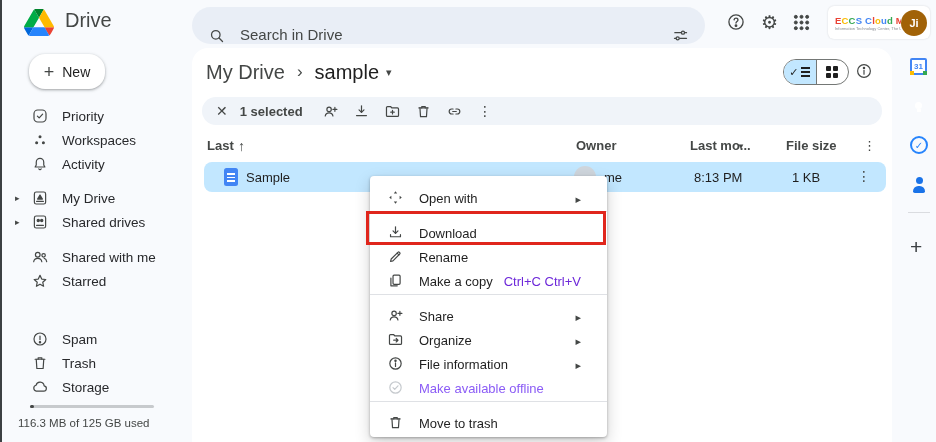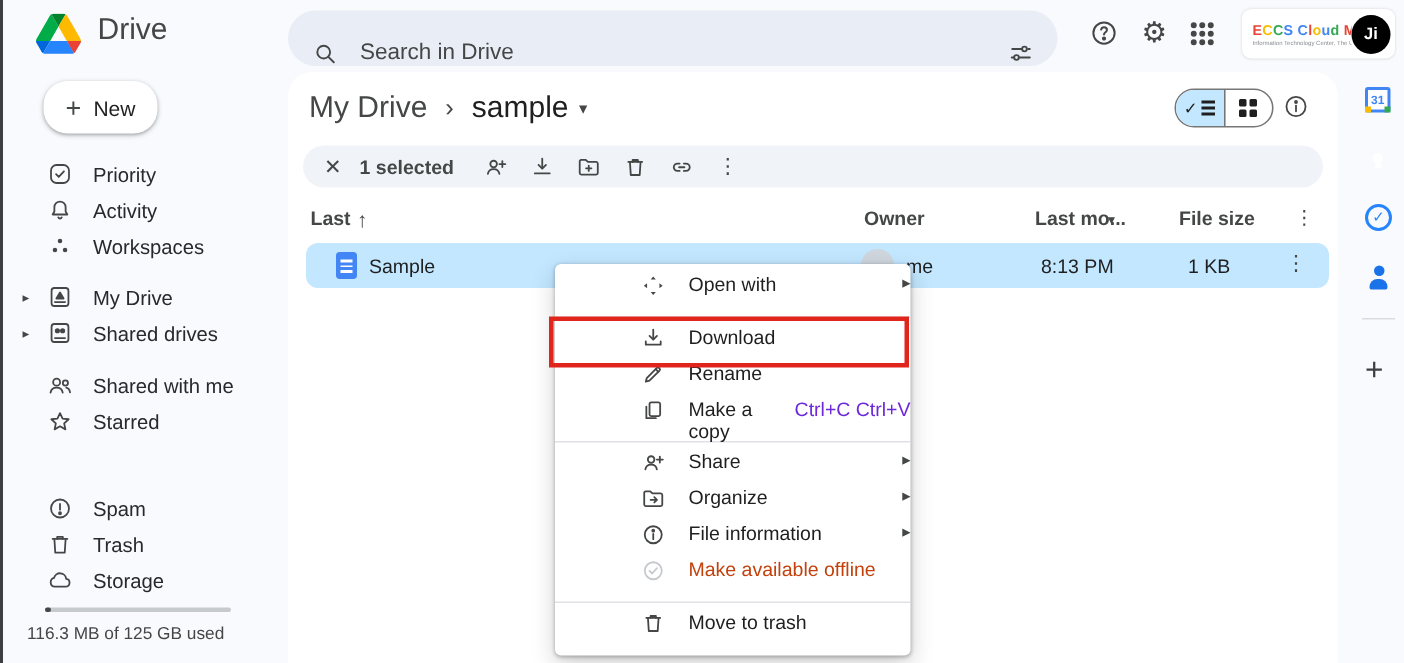--- a/index.html
+++ b/index.html
@@ -16,21 +16,21 @@
   .search input{flex:1;border:none;background:transparent;outline:none;font-size:15px;color:#444746;
                 font-family:"Liberation Sans","DejaVu Sans",sans-serif;}
   .search input::placeholder{color:#444746;opacity:1;}
   .top-actions{left:724px;top:12px;display:flex;align-items:center;gap:15px;}
   .gear-glyph{font-family:"DejaVu Sans",sans-serif;font-size:19px;color:#444746;line-height:1;}
   .badge{left:826px;top:6px;width:102px;height:33px;background:#fff;border-radius:6px;
          box-shadow:0 0 2px rgba(0,0,0,.15);display:flex;align-items:center;padding:2px 3px 2px 7px;box-sizing:border-box;}
   .badge-txt{flex:1;overflow:hidden;}
   .brand{font-size:9.5px;font-weight:bold;letter-spacing:.2px;white-space:nowrap;line-height:11px;}
   .tagline{font-size:4px;color:#8a8e93;white-space:nowrap;line-height:5px;}
-  .avatar{width:26px;height:26px;border-radius:50%;background:#000000;color:#fff;font-size:11px;font-weight:bold;
+  .avatar{width:26px;height:26px;border-radius:50%;background:#a16207;color:#fff;font-size:11px;font-weight:bold;
           display:flex;align-items:center;justify-content:center;}
   
   .new-btn{left:27px;top:54px;width:76px;height:35px;background:#fff;border-radius:16px;
            box-shadow:0 1px 2px rgba(60,64,67,.3),0 1px 3px 1px rgba(60,64,67,.15);
            display:flex;align-items:center;justify-content:center;gap:8px;font-size:14px;color:#1f1f1f;}
   .plus-glyph{font-size:18px;color:#444746;line-height:1;}
   .nav-group{left:0;width:186px;}
   .nav-item{height:24px;display:flex;align-items:center;padding-left:28px;font-size:13.5px;color:#28292c;position:relative;}
   .nav-item .nic{width:20px;height:20px;margin-right:12px;display:flex;align-items:center;justify-content:center;}
   .expander{position:absolute;left:13px;font-size:9px;color:#444746;}
@@ -70,26 +70,26 @@
   .doc-ic i:nth-child(1){top:5px;} .doc-ic i:nth-child(2){top:8.5px;} .doc-ic i:nth-child(3){top:12px;}
   .fname{left:42px;top:8px;font-size:13px;color:#1f1f1f;}
   .owner-av{left:370px;top:4px;width:22px;height:22px;border-radius:50%;background:#cfd6dd;}
   .owner-me{left:400px;top:8px;font-size:13px;color:#1f1f1f;}
   .ftime{left:490px;top:8px;font-size:13px;color:#1f1f1f;}
   .fsize{left:588px;top:8px;font-size:13px;color:#1f1f1f;}
   .frow .dots-v{left:653px;top:6px;}
   
   .menu{left:368px;top:176px;width:237px;background:#fff;border-radius:4px;z-index:5;padding:6px 0;
         box-shadow:0 1px 3px rgba(0,0,0,.3),0 6px 16px rgba(0,0,0,.18);box-sizing:border-box;}
-  .mi{height:24px;display:flex;align-items:flex-start;padding:0 0 0 16px;font-size:13px;color:#1f1f1f;margin-left:40px;}
+  .mi{height:24px;display:flex;align-items:flex-end;padding:0 26px 0 16px;font-size:13px;color:#1f1f1f;}
   .mi .mic{width:18px;margin-right:15px;display:flex;align-items:center;justify-content:center;}
   .mi .lbl{flex:1;}
   .chev{font-size:11px;color:#444746;}
   .shortcut{font-size:13px;color:#6d28d9;}
-  .mi.disabled{color:#c2410c;}
+  .mi.disabled{color:#8b5cf6;}
   .mi.disabled svg *{stroke:#C6CACE;}
   .mdiv{height:1px;background:#DFE1E5;margin:5px 0;}
   .redbox{left:364px;top:211px;width:234px;height:28px;border:3px solid #E0261C;z-index:6;}
   
   .rail-ic{left:908px;}
   .gcal{width:17px;height:17px;background:#fff;border:2px solid #4285F4;box-sizing:border-box;border-radius:2px;
         color:#4285F4;font-size:8px;font-weight:bold;display:flex;align-items:center;justify-content:center;position:relative;}
   .gcal i{position:absolute;width:4px;height:4px;}
   .gcal .y{background:#FBBC04;left:-2px;bottom:-2px;}
   .gcal .g{background:#34A853;right:-2px;bottom:-2px;}
@@ -183,39 +183,39 @@
     <div class="nav-item">
       <span class="nic ic">
         <svg width="18" height="18" viewBox="0 0 24 24" fill="none" stroke-width="1.6" stroke-linecap="round" stroke-linejoin="round">
           <rect x="4" y="4" width="16" height="16" rx="5"></rect>
             <path d="M8.5 12.2l2.4 2.4 4.6-5"></path>
         </svg>
       </span>
       <span>Priority</span>
     </div>
     <div class="nav-item">
-      <span class="nic ic">
-        <svg width="18" height="18" viewBox="0 0 24 24" fill="none" stroke-width="1.6" stroke-linecap="round" stroke-linejoin="round">
-          <path d="M12 4.5a5 5 0 0 0-5 5v3.8L5.5 16h13L17 13.3V9.5a5 5 0 0 0-5-5z"></path>
-            <path d="M10.5 18.5a1.6 1.6 0 0 0 3 0"></path>
-        </svg>
-      </span>
-      <span>Activity</span>
-    </div>
-    <div class="nav-item">
       <span class="nic">
         <svg width="18" height="18" viewBox="0 0 24 24">
           <g fill="#444746">
               <circle cx="12" cy="7.5" r="2"></circle>
               <circle cx="7.5" cy="15.5" r="2"></circle>
               <circle cx="16.5" cy="15.5" r="2"></circle>
             </g>
         </svg>
       </span>
       <span>Workspaces</span>
+    </div>
+    <div class="nav-item">
+      <span class="nic ic">
+        <svg width="18" height="18" viewBox="0 0 24 24" fill="none" stroke-width="1.6" stroke-linecap="round" stroke-linejoin="round">
+          <path d="M12 4.5a5 5 0 0 0-5 5v3.8L5.5 16h13L17 13.3V9.5a5 5 0 0 0-5-5z"></path>
+            <path d="M10.5 18.5a1.6 1.6 0 0 0 3 0"></path>
+        </svg>
+      </span>
+      <span>Activity</span>
     </div>
   </div>
 
   <div class="abs nav-group g2">
     <div class="nav-item">
       <span class="expander">▸</span>
       <span class="nic ic">
         <svg width="18" height="18" viewBox="0 0 24 24" fill="none" stroke-width="1.6" stroke-linecap="round" stroke-linejoin="round">
           <rect x="4.5" y="4" width="15" height="16" rx="2.5"></rect>
             <path d="M12 8l3.2 5.4H8.8z" fill="#444746" stroke="none"></path>

